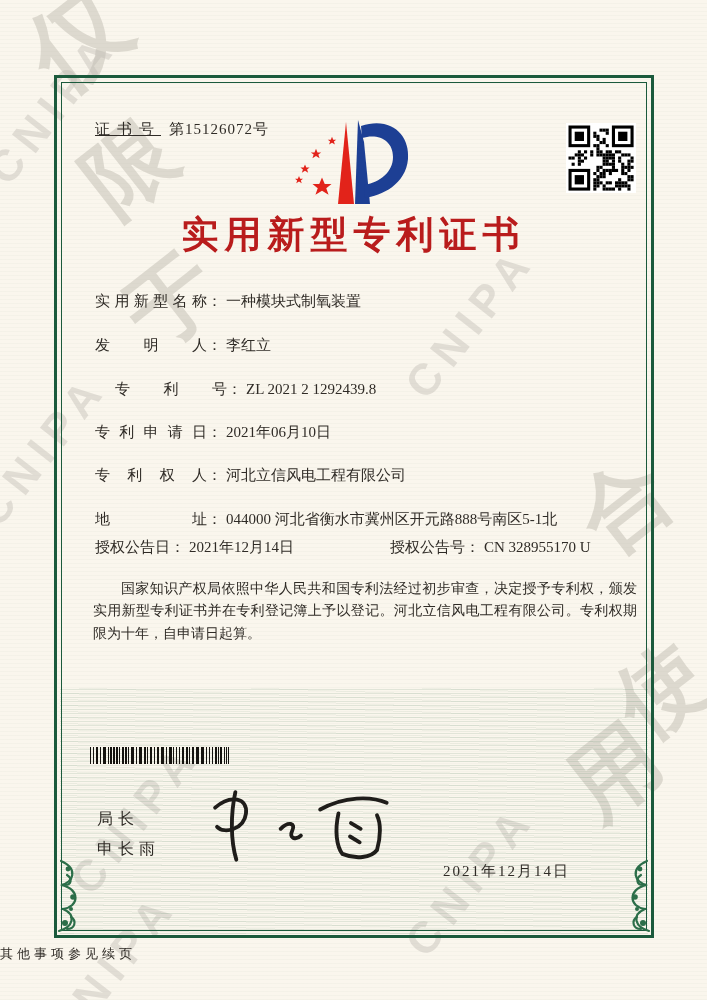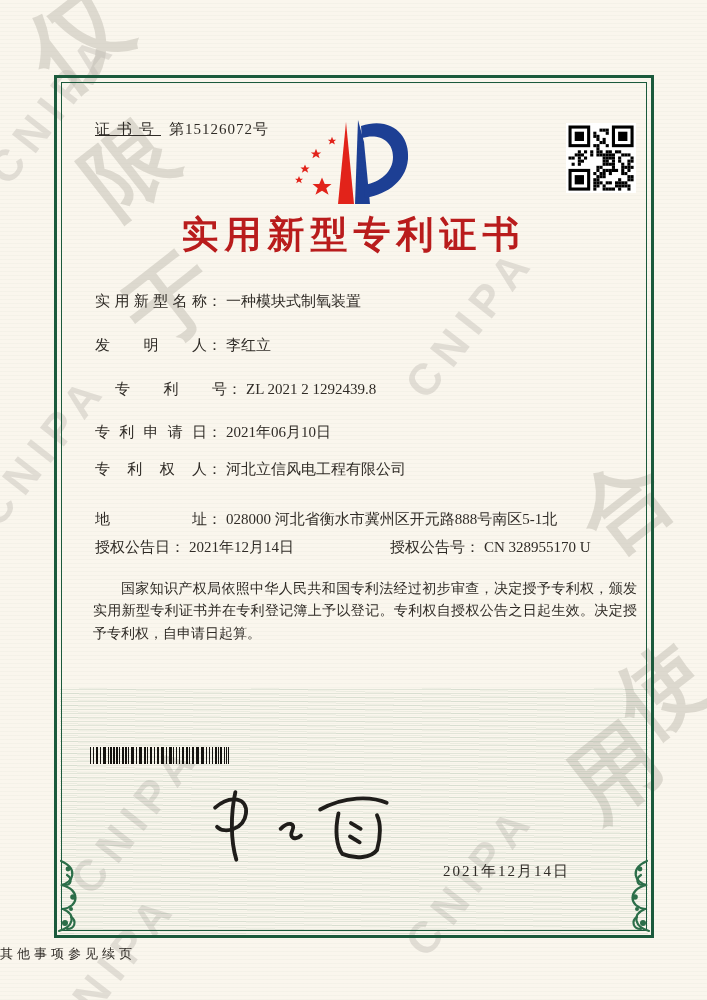--- a/index.html
+++ b/index.html
@@ -52,21 +52,21 @@
 
   .logo{position:absolute;left:276px;top:114px;width:152px;height:98px;}
   .qr{position:absolute;left:566px;top:123px;width:70px;height:70px;background:#fff;}
 
   .title{position:absolute;left:0;right:0;top:210px;text-align:center;
     font-size:37px;font-weight:bold;letter-spacing:6px;color:#b91c1c;}
 
   .fields{position:absolute;left:95px;top:292px;width:545px;font-size:15px;}
   .frow{position:absolute;left:0;white-space:nowrap;}
   .frow.r0{top:0;}   .frow.r1{top:44px;} .frow.r2{top:88px;margin-left:20px;}
-  .frow.r3{top:131px;} .frow.r4{top:168px;} .frow.r5{top:218px;}
+  .frow.r3{top:131px;} .frow.r4{top:174px;} .frow.r5{top:218px;}
   .frow.r6{top:246px;}
   .flabel{display:inline-block;width:112px;text-align:justify;text-align-last:justify;vertical-align:bottom;}
   .fcolon{margin-right:4px;}
   .grant-no{position:absolute;left:295px;top:0;white-space:nowrap;}
 
   .paras{position:absolute;left:93px;top:578px;width:544px;font-size:14px;line-height:1.6;text-align:justify;}
   .paras p{margin:0 0 6px 0;text-indent:2em;}
 
   .barcode{position:absolute;left:90px;top:747px;width:196px;height:17px;display:flex;align-items:stretch;}
   .barcode span{display:block;height:100%;background:#15130f;}
@@ -302,30 +302,30 @@
       <div class="frow r2">
         <span class="flabel">专利号</span><span class="fcolon">：</span><span>ZL 2021 2 1292439.8</span>
       </div>
       <div class="frow r3">
         <span class="flabel">专利申请日</span><span class="fcolon">：</span><span>2021年06月10日</span>
       </div>
       <div class="frow r4">
         <span class="flabel">专利权人</span><span class="fcolon">：</span><span>河北立信风电工程有限公司</span>
       </div>
       <div class="frow r5">
-        <span class="flabel">地址</span><span class="fcolon">：</span><span>028000 河北省衡水市冀州区开元路888号南区5-1北</span>
+        <span class="flabel">地址</span><span class="fcolon">：</span><span>044000 河北省衡水市冀州区开元路888号南区5-1北</span>
       </div>
       <div class="frow r6">
         <span>授权公告日</span><span class="fcolon">：</span><span>2021年12月14日</span>
         <span class="grant-no"><span>授权公告号</span><span class="fcolon">：</span><span>CN 328955170 U</span></span>
       </div>
     </div>
 
     <div class="paras">
-      <p>国家知识产权局依照中华人民共和国专利法经过初步审查，决定授予专利权，颁发实用新型专利证书并在专利登记簿上予以登记。专利权自授权公告之日起生效。决定授予专利权，自申请日起算。</p>
+      <p>国家知识产权局依照中华人民共和国专利法经过初步审查，决定授予专利权，颁发实用新型专利证书并在专利登记簿上予以登记。河北立信风电工程有限公司。专利权期限为十年，自申请日起算。</p>
     </div>
 
     <div class="barcode" id="barcode">
         <span style="width: 1px; margin-right: 2px;"></span>
         <span style="width: 1px; margin-right: 2px;"></span>
         <span style="width: 2px; margin-right: 2px;"></span>
         <span style="width: 1px; margin-right: 2px;"></span>
         <span style="width: 3px; margin-right: 2px;"></span>
         <span style="width: 1px; margin-right: 1px;"></span>
         <span style="width: 2px; margin-right: 1px;"></span>
@@ -359,20 +359,24 @@
         <span style="width: 1px; margin-right: 2px;"></span>
         <span style="width: 1px; margin-right: 2px;"></span>
         <span style="width: 2px; margin-right: 1px;"></span>
         <span style="width: 1px; margin-right: 1px;"></span>
         <span style="width: 2px; margin-right: 2px;"></span>
         <span style="width: 1px; margin-right: 1px;"></span>
         <span style="width: 1px; margin-right: 1px;"></span>
         <span style="width: 1px; margin-right: 1px;"></span>
       </div>
 
+    <div class="signer">
+      <div>局长</div>
+      <div>申长雨</div>
+    </div>
 
     <svg class="signature" viewBox="0 0 220 90">
       <g fill="none" stroke="#1f1d1a" stroke-width="4" stroke-linecap="round">
         <path d="M45,12 C40,35 40,62 46,82"></path>
         <path d="M24,28 C40,14 58,18 56,34 C54,50 34,56 26,48"></path>
         <path d="M92,50 C100,42 108,44 104,52 C100,60 108,62 113,57"></path>
         <path d="M133,30 C158,16 186,16 202,23"></path>
         <path d="M152,34 C148,52 150,68 156,76 C170,82 186,80 192,72 C196,58 196,44 192,36"></path>
         <path d="M165,44 l10,6"></path>
         <path d="M164,58 l10,6"></path>

